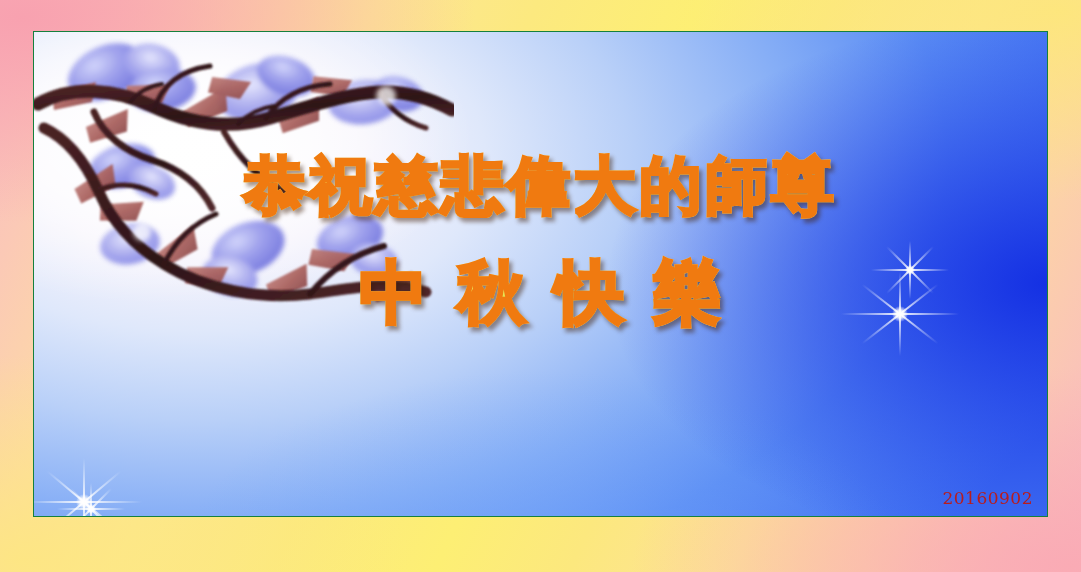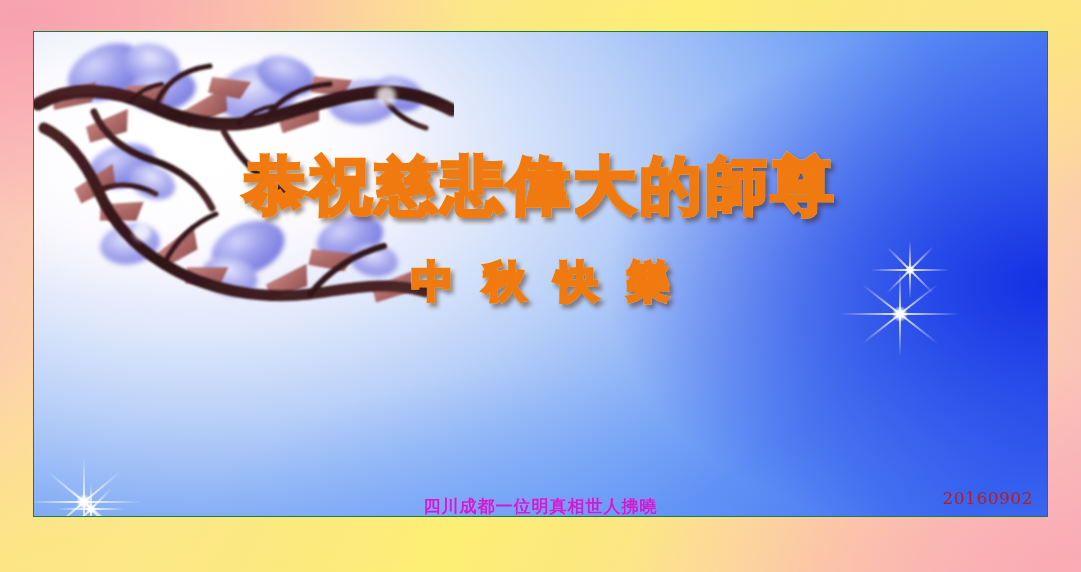--- a/index.html
+++ b/index.html
@@ -115,22 +115,22 @@
     -webkit-text-stroke: 3.5px #f07a10;
     paint-order: stroke fill;
     filter: drop-shadow(3px 4px 2px rgba(60,25,0,.45));
   }
   #title-line1 {
     top: 112px;
     font-size: 62px;
     letter-spacing: 4px;
   }
   #title-line2 {
-    top: 222px;
-    font-size: 42px;
+    top: 216px;
+    font-size: 68px;
     letter-spacing: 30px;
     padding-left: 30px;
   }
 
   
   .sig {
     position: absolute;
     left: 0; right: 0;
     text-align: center;
     font-family: "DejaVu Sans", sans-serif;
@@ -287,20 +287,19 @@
       <span class="ray" style="width:68px; margin-left:-34px; margin-top:-1px;"></span>
       <span class="ray" style="width:52px; margin-left:-26px; margin-top:-1px; transform:rotate(90deg);"></span>
       <span class="ray" style="width:58px; margin-left:-29px; margin-top:-1px; transform:rotate(45deg);"></span>
       <span class="ray" style="width:58px; margin-left:-29px; margin-top:-1px; transform:rotate(-45deg);"></span>
     </div>
 
     <div class="headline" id="title-line1">恭祝慈悲偉大的師尊</div>
 
     <div class="headline" id="title-line2">中秋快樂</div>
 
-    <div class="sig" id="sig-from">四川成都一位明真相世人拂曉</div>
 
     <div class="sig" id="sig-closing">敬上</div>
 
     <div id="date-stamp">20160902</div>
 
   </div>
 </div>
 
 </body></html>

